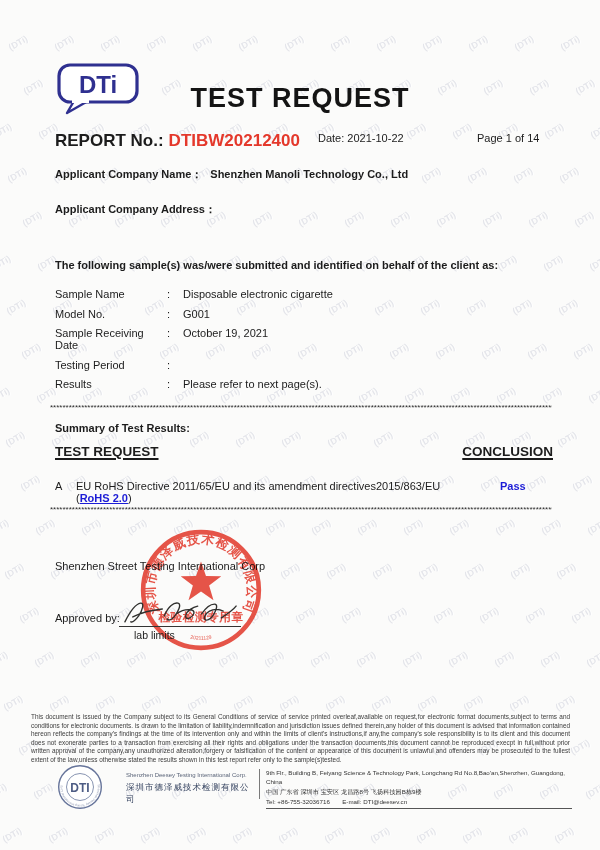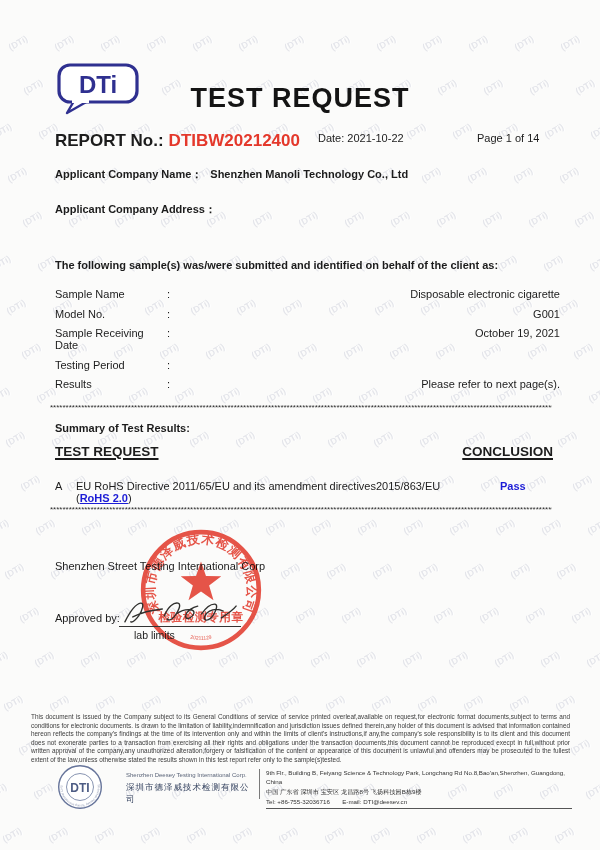--- a/index.html
+++ b/index.html
@@ -38,21 +38,21 @@
   .app-addr .lbl { width:168px; flex:none; }
   .app-addr .val { flex:1; }
 
   .intro { left:55px; top:259px; font-size:11px; font-weight:bold; }
 
   
   .samples { left:55px; top:288px; width:505px; font-size:11px; }
   .srow { display:flex; margin-bottom:7.5px; }
   .slabel { width:112px; flex:none; }
   .scolon { width:16px; flex:none; }
-  .svalue { flex:1;text-align:right; }
+  .svalue { flex:1; }
 
   
   .sep { left:50px; width:502px; font-size:8px; white-space:nowrap; overflow:hidden; color:#2a2a2a; letter-spacing:0; }
   .sep1 { top:403px; }
   .sep2 { top:505px; }
   .summary-h { left:55px; top:422px; font-size:11px; font-weight:bold; }
   .tr-h { left:55px; top:444px; font-size:13.5px; font-weight:bold; text-decoration:underline; text-decoration-thickness:1.5px; text-underline-offset:2px; }
   .conc-h { right:47px; top:444px; font-size:13.5px; font-weight:bold; text-decoration:underline; text-decoration-thickness:1.5px; text-underline-offset:2px; }
   .item-idx { left:55px; top:480px; font-size:11px; }
   .item-text { left:76px; top:480px; width:400px; font-size:11px; }

